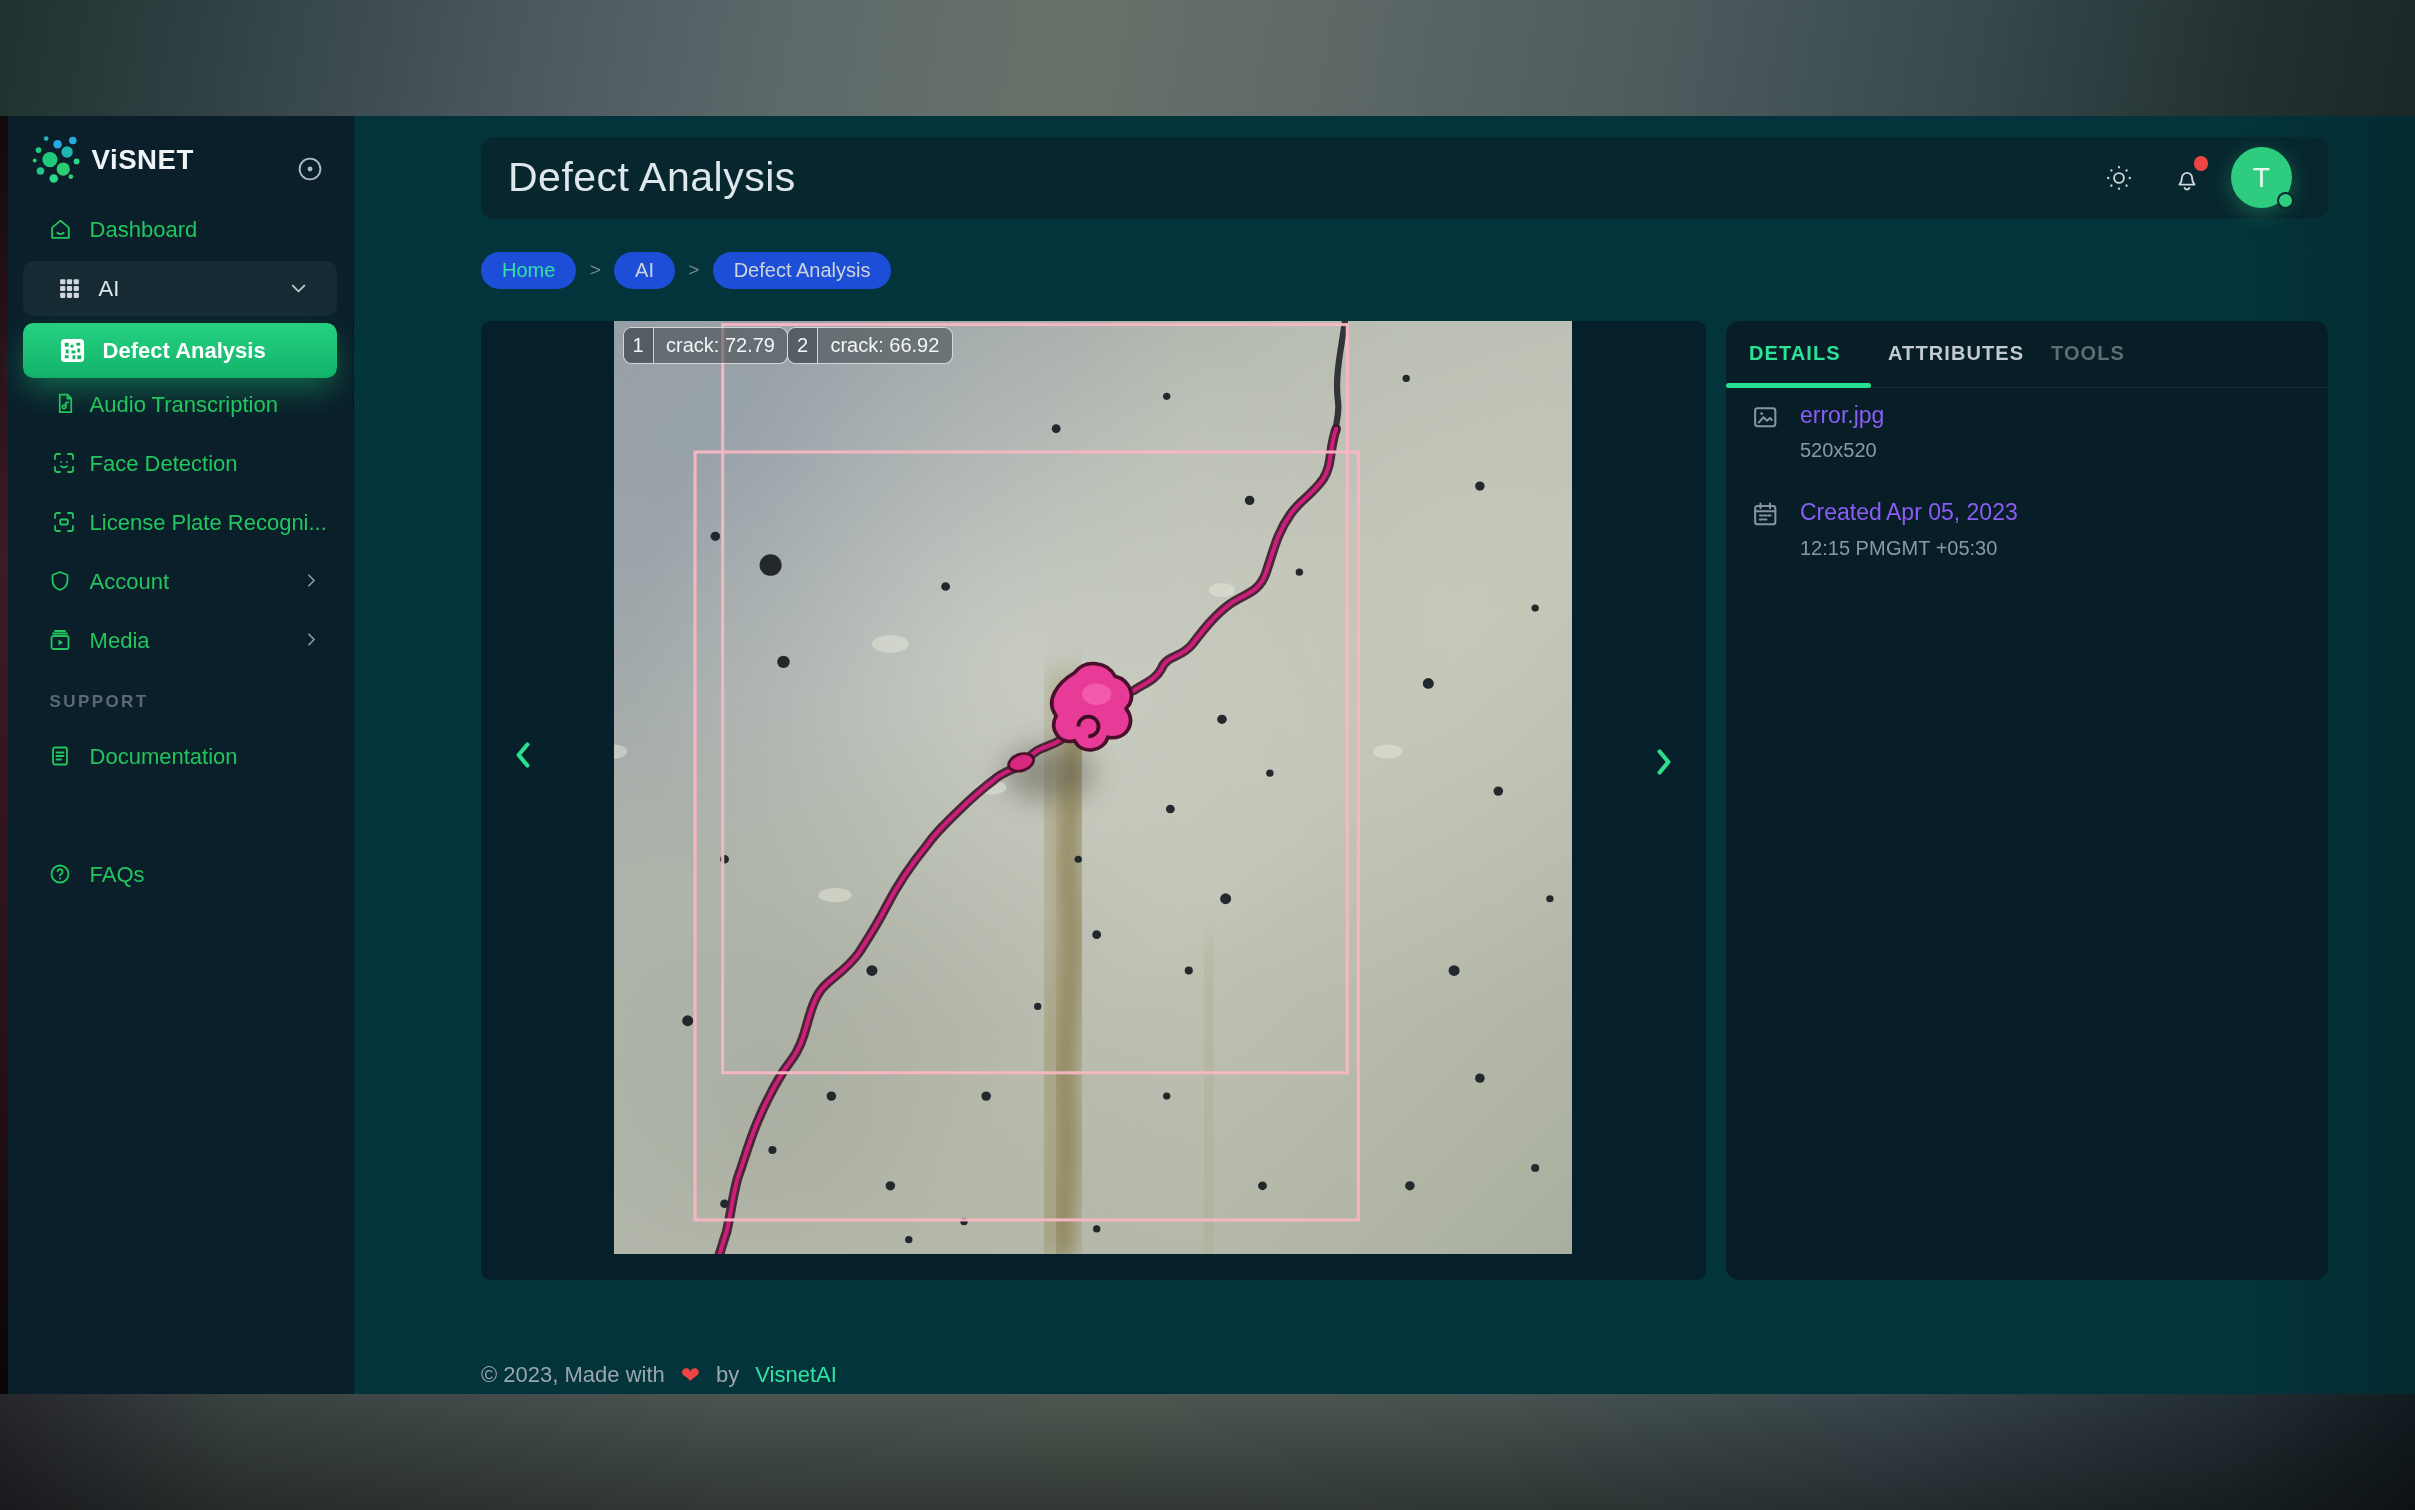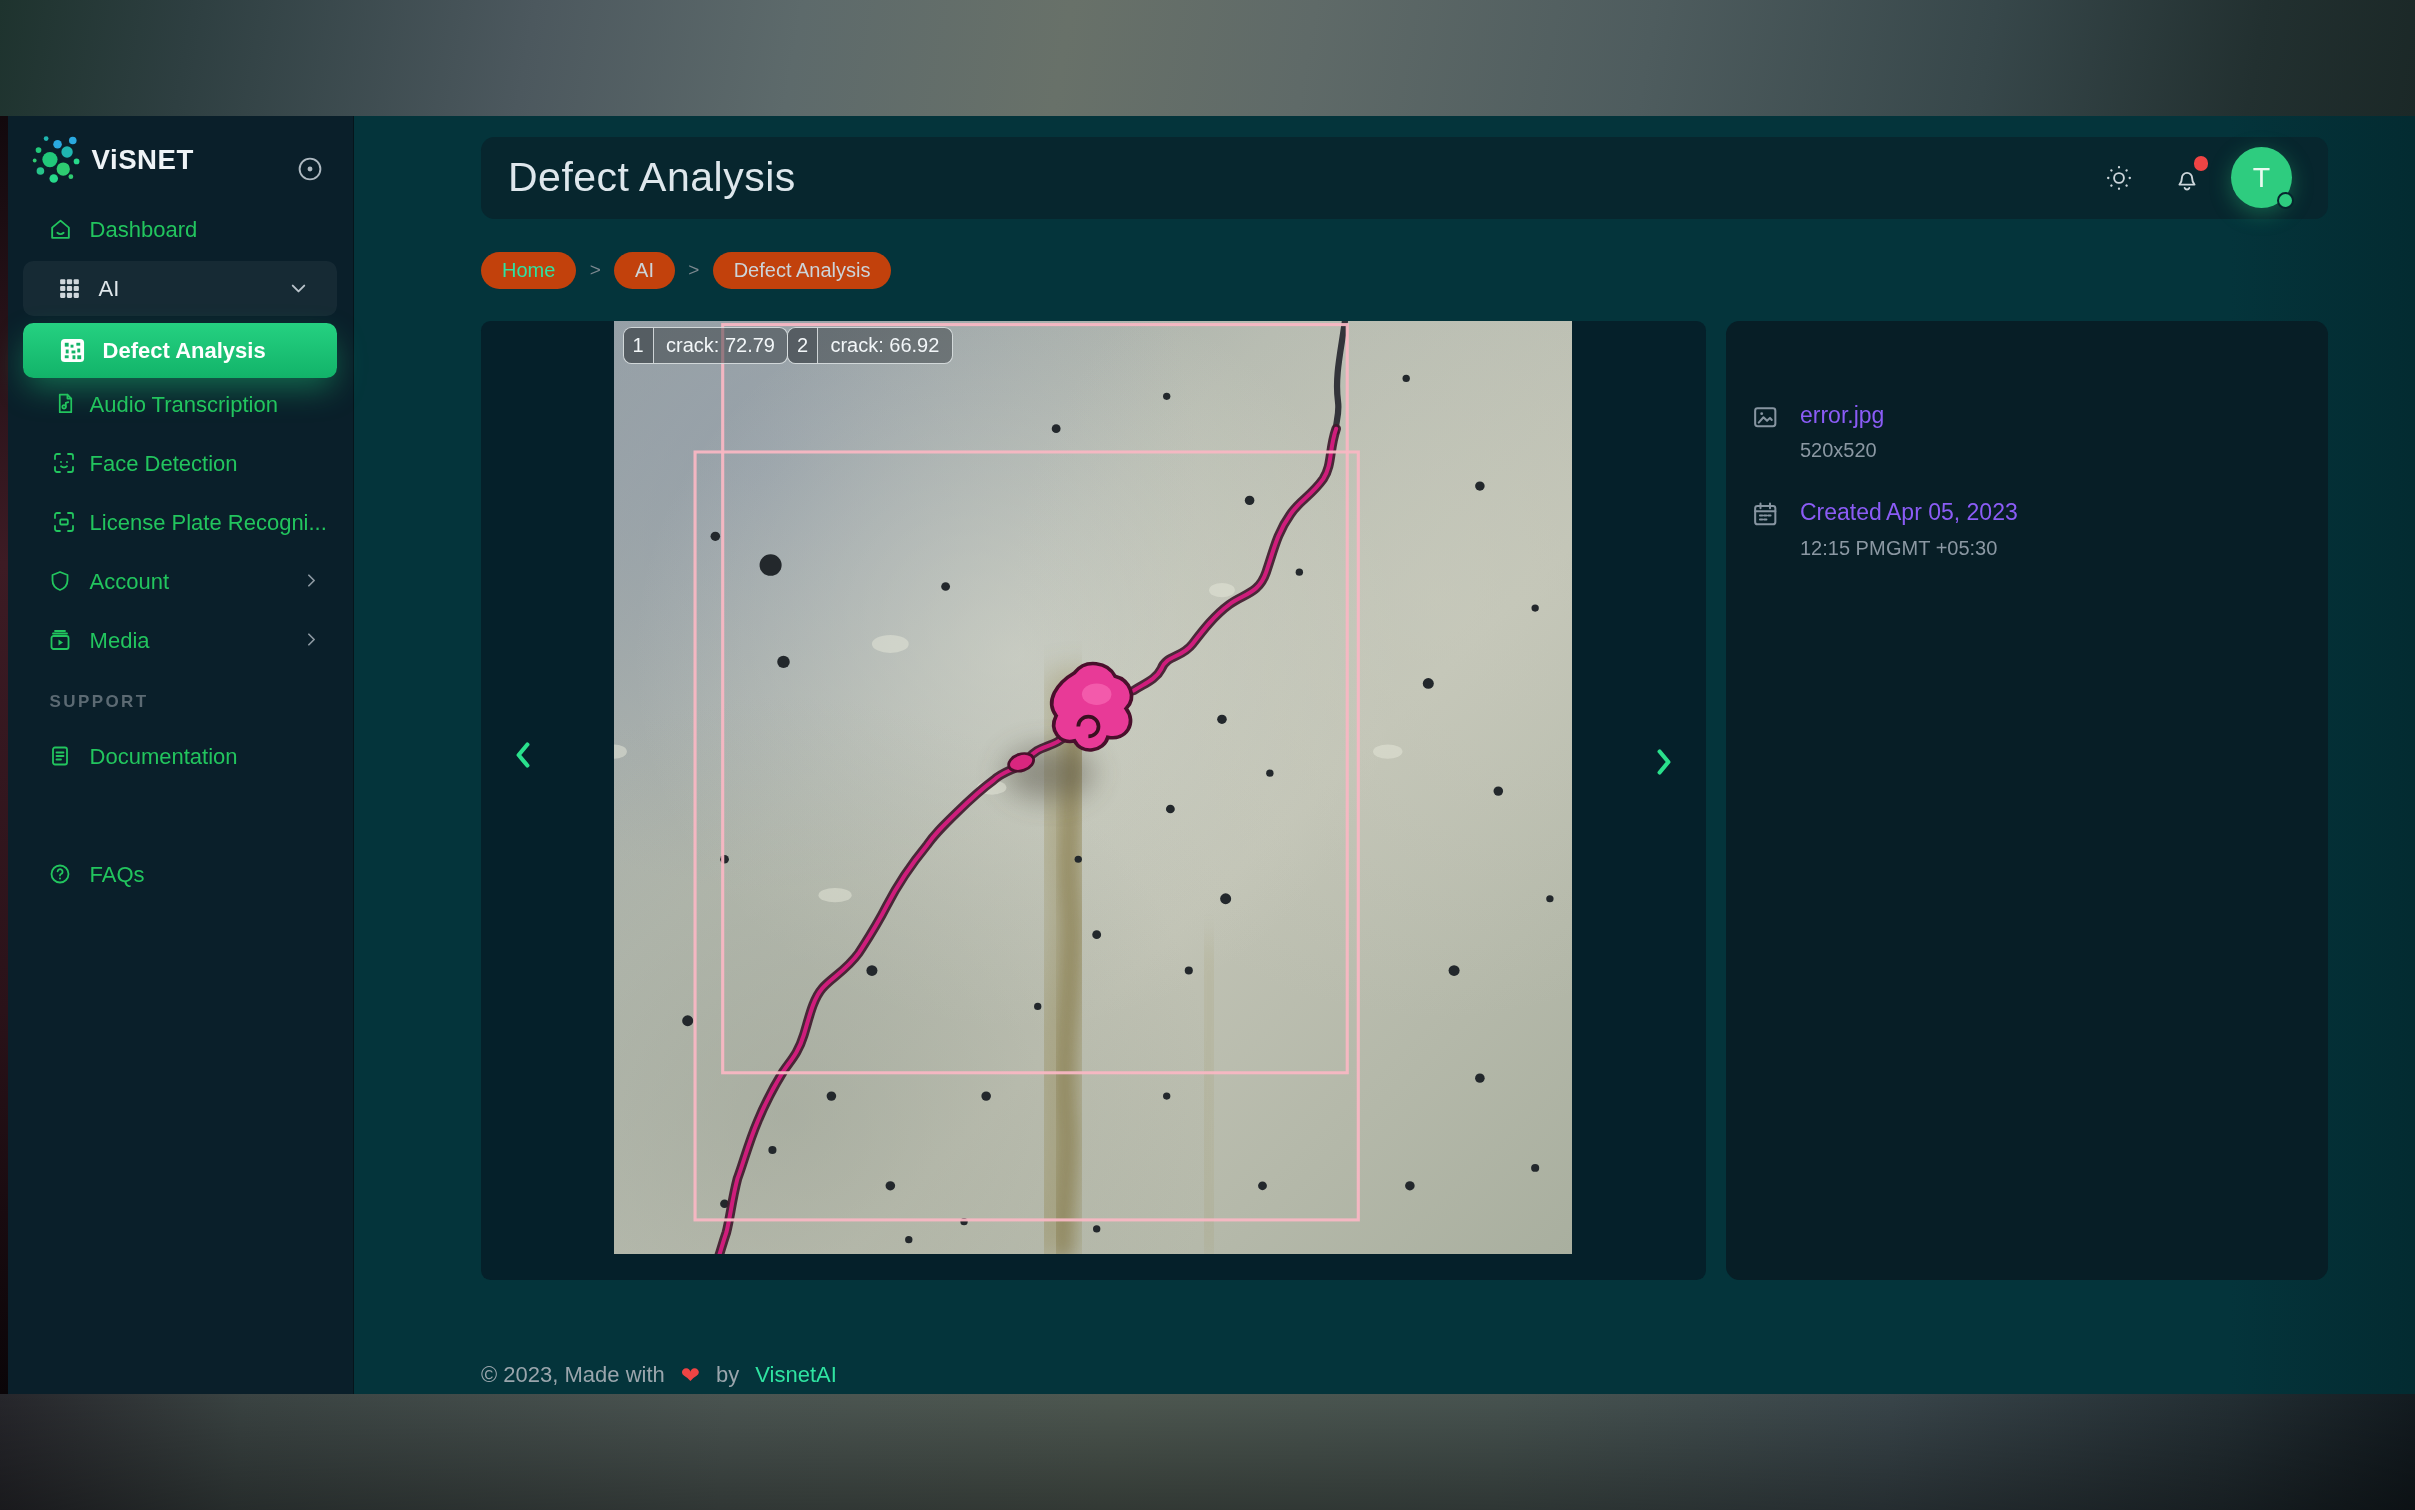--- a/index.html
+++ b/index.html
@@ -46,21 +46,21 @@
   .hdr-icon { position:absolute; top:24px; width:34px; height:34px; color:#cdd6db; cursor:pointer; }
   .avatar { position:absolute; left:1750px; top:9.5px; width:61px; height:61px; border-radius:50%;
     background:#2ecc7f; color:#eafaf0; font-size:28.5px; display:flex; align-items:center; justify-content:center; cursor:pointer;
     box-shadow:0 5.7px 21px rgba(46,204,127,.35); }
   .avatar .status { position:absolute; right:-1.9px; bottom:-1.9px; width:17px; height:17px; border-radius:50%;
     background:#2ecc7f; border:2.9px solid #07262e; }
   .bell-dot { position:absolute; right:-3.8px; top:-4.8px; width:14.3px; height:14.3px; border-radius:50%; background:#ef4444; }
 
   
   .crumbs { left:481px; top:251px; height:38px; display:flex; align-items:center; gap:13.3px; }
-  .crumb { height:37px; padding:0 21px; display:flex; align-items:center; background:#c2410c;
+  .crumb { height:37px; padding:0 21px; display:flex; align-items:center; background:#1d4ed8;
     border-radius:19px; font-size:20px; color:#ccd4d9; cursor:pointer; }
   .crumb.home { color:#2fe3a1; }
   .crumb-sep { color:#7d8990; font-size:19px; }
 
   
   .viewer-card { left:481px; top:321px; width:1225px; height:959px; background:#05202a; border-radius:9.5px; }
   .photo { position:absolute; left:133px; top:0; width:958px; height:933px; overflow:hidden; }
   .nav-arrow { position:absolute; width:42px; height:42px; color:#2ae08c; cursor:pointer; }
   .det-badge { position:absolute; top:5.7px; height:37px; display:flex; align-items:stretch;
     border:1.9px solid rgba(236,241,243,.8); border-radius:8.6px; background:rgba(40,46,52,.45);
@@ -441,20 +441,26 @@
         <span class="txt">crack: 72.79</span>
       </div>
       <div class="det-badge" style="left:173px;">
         <span class="num">2</span>
         <span class="txt">crack: 66.92</span>
       </div>
     </div>
   </div>
 
   <div class="abs side-panel">
+    <div class="tabs">
+      <span class="tab active" style="left:23px;">DETAILS</span>
+      <span class="tab idle" style="left:162px;">ATTRIBUTES</span>
+      <span class="tab dim" style="left:325px;">TOOLS</span>
+      <span class="tab-underline"></span>
+    </div>
 
     <span class="drow-ico" style="top:82px;">
       <svg width="28.5" height="28.5" viewBox="0 0 24 24" fill="none" stroke="currentColor" stroke-width="1.7" stroke-linecap="round" stroke-linejoin="round">
         <rect x="3.5" y="4.5" width="17" height="15" rx="2"></rect>
         <path d="M6.5 16.5l4-4.5 3 3 2.5-2.5 1.5 1.8"></path>
         <circle cx="9" cy="9" r="1.2" fill="currentColor" stroke="none"></circle>
       </svg>
     </span>
     <span class="d-main" style="top:81px;">error.jpg</span>
     <span class="d-sub" style="top:118px;">520x520</span>

